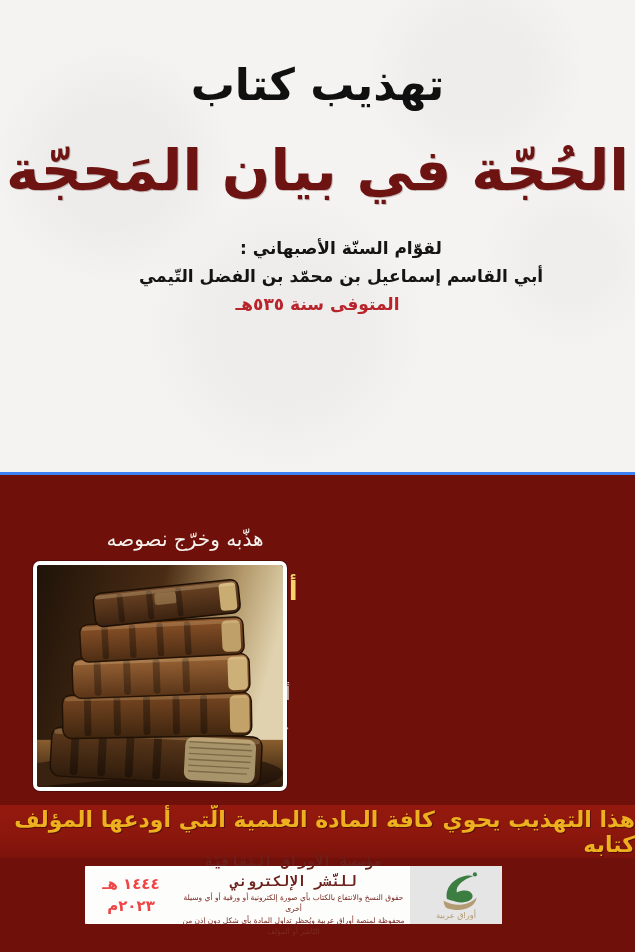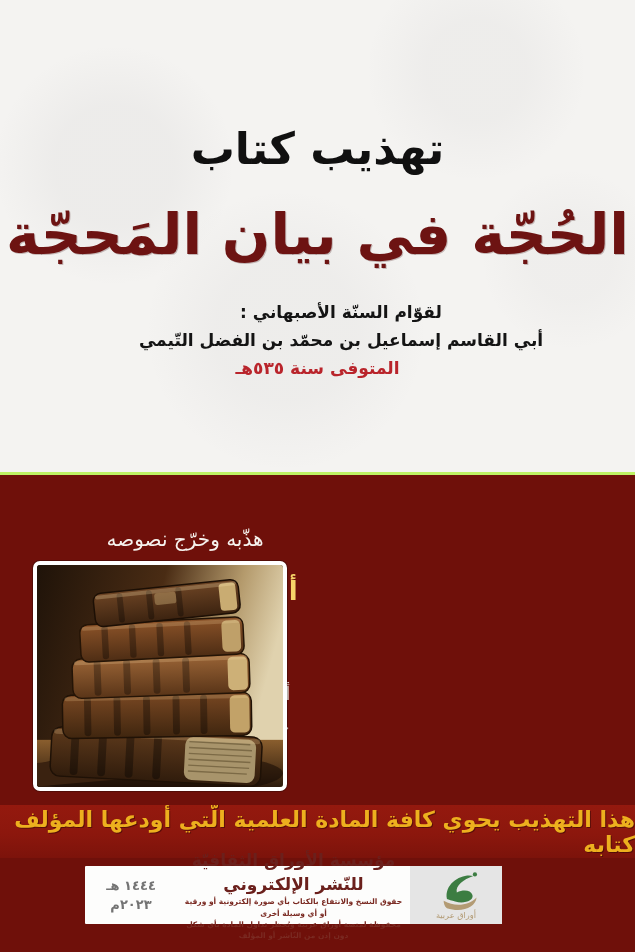--- a/index.html
+++ b/index.html
@@ -16,21 +16,21 @@
     height:472px;
     background-color:#f4f3f1;
     background-image:
       radial-gradient(circle at 18% 35%, rgba(120,120,125,0.06) 0 60px, transparent 120px),
       radial-gradient(circle at 75% 15%, rgba(120,120,125,0.05) 0 50px, transparent 110px),
       radial-gradient(circle at 45% 70%, rgba(120,120,125,0.05) 0 70px, transparent 140px),
       radial-gradient(circle at 90% 55%, rgba(120,120,125,0.04) 0 40px, transparent 90px);
     text-align:center;
   }
   .series-label {
-    padding-top:116px;
+    padding-top:52px;
     font-size:44px;
     font-weight:bold;
     color:#101010;
     line-height:1.5;
   }
   .main-title {
     margin-top:8px;
     font-size:57px;
     font-weight:bold;
     color:#6d1312;
@@ -42,21 +42,21 @@
   .author-intro, .author-name {
     font-size:17px; font-weight:bold; color:#141414;padding-left:47px;
   }
   .death-date { font-size:17px; font-weight:bold; color:#b9242b; }
 
   
   .middle-section {
     position:relative;
     height:333px;
     background:#6f100a;
-    border-top:3px solid #bef264;
+    border-top:3px solid #3b82f6;
   }
   .editor-column {
     position:absolute;
     top:48px; right:295px; left:30px;
     text-align:center;
     line-height:1.6;
   }
   .edited-by-label { font-size:20px; color:#f6f3ee; }
   .editor-name {
     margin-top:16px;
@@ -94,28 +94,28 @@
     position:absolute;
     top:8px; right:133px;           
     width:417px; height:58px;
     background:#fdfdfc;
     display:flex; flex-direction:row-reverse; 
     align-items:center;
     border-radius:1px;
   }
   .dates-box {
     width:92px; text-align:center; line-height:1.5;
-    color:#737373; font-weight:bold; font-size:13px;
+    color:#ef4444; font-weight:bold; font-size:15px;
   }
   .publisher-box { flex:1; text-align:center; padding:0 4px; }
   .publisher-name {
-    font-size:17px; font-weight:bold; color:#6b201c; line-height:1.4;
+    font-size:14px; font-weight:bold; color:#6b201c; line-height:1.4;font-family:Liberation Mono, monospace;
   }
   .rights-line {
-    font-size:7.5px; font-weight:bold; color:#7a2a22; line-height:1.5;
+    font-size:7.5px; font-weight:normal; color:#7a2a22; line-height:1.5;
   }
   .logo-box {
     width:92px; height:100%;
     display:flex; align-items:center; justify-content:center;
     background:#e5e5e5;
   }
 </style>
 </head>
 <body>
 

